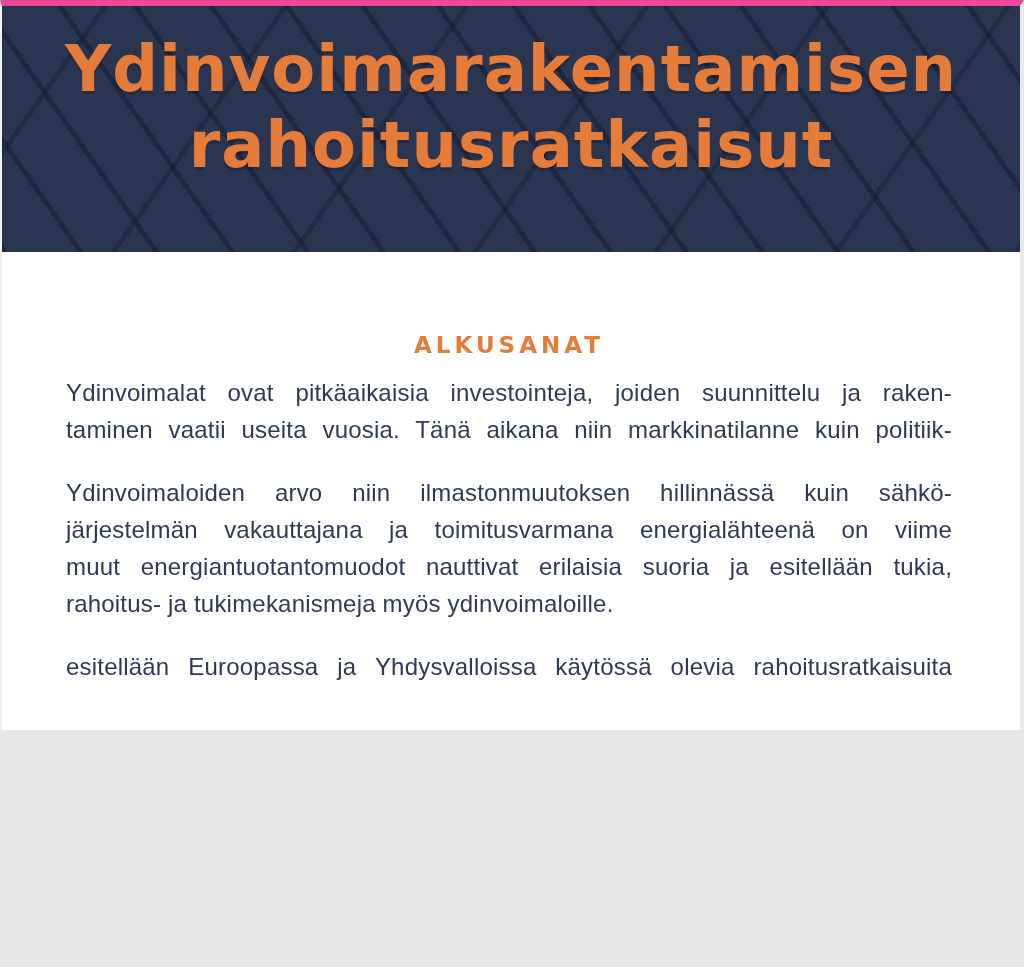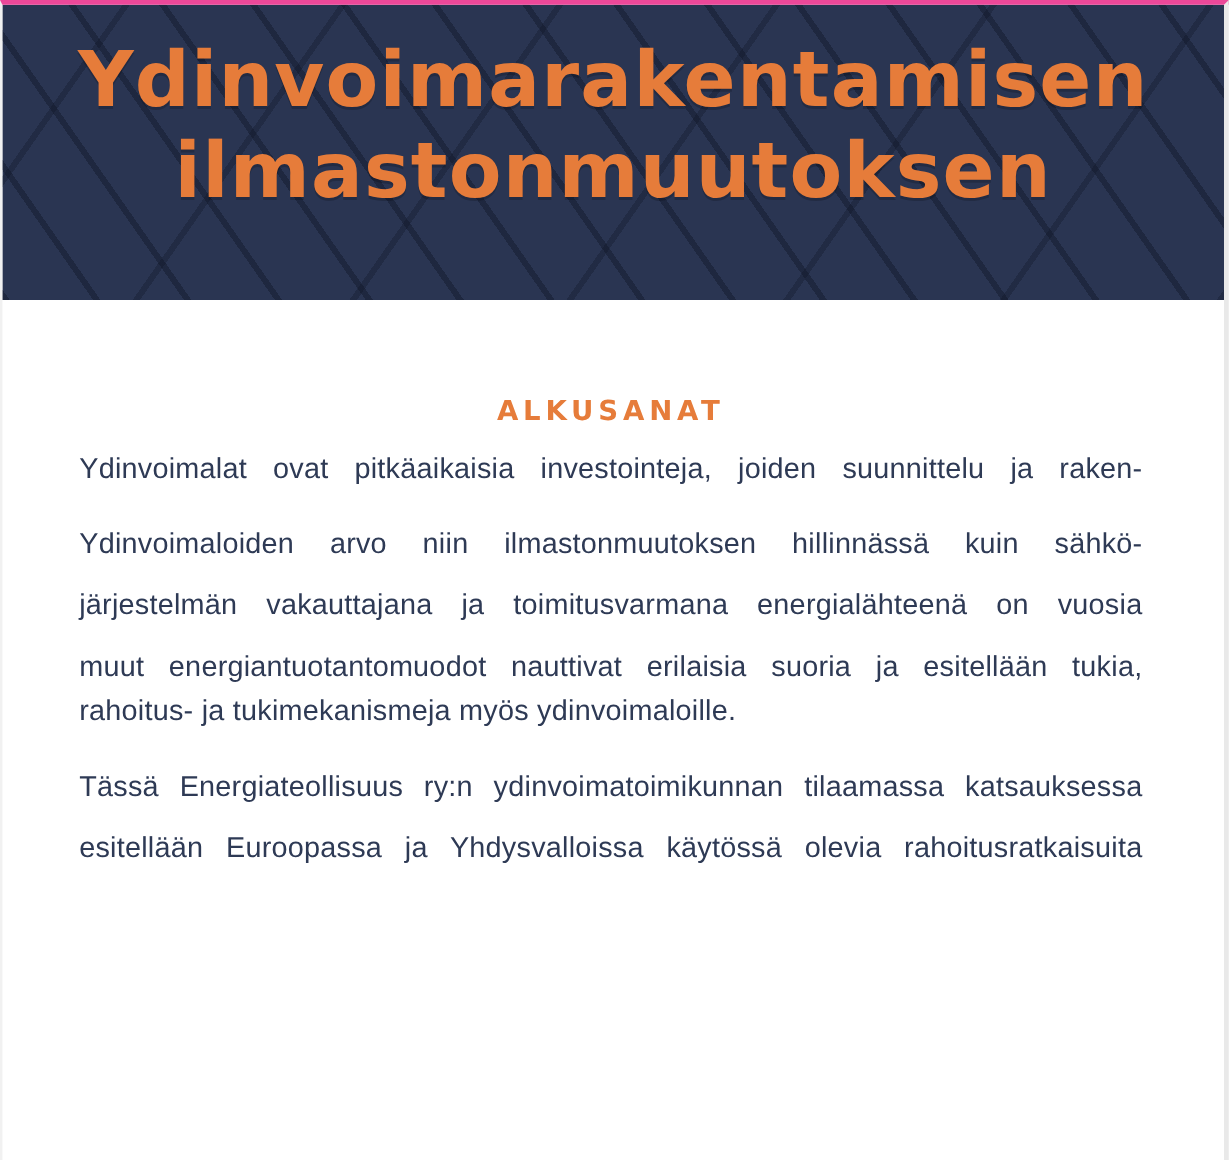--- a/index.html
+++ b/index.html
@@ -4,24 +4,24 @@
 <style>
   html, body {
     margin: 0;
     padding: 0;
     background: #e6e6e6;
     font-family: "Liberation Sans", sans-serif;
   }
   .page {
     position: relative;
     width: 1024px;
-    height: 967px;
+    height: 730px;
     box-sizing: border-box;
     background: #ffffff;
-    border-top: 4px solid #ec4899;
+    border-top: 6px solid #ec4899;
     border-left: 2px solid #f1f1f1;
     border-right: 4px solid #e9e9e9;
     overflow: hidden;
   }
   
   .hero {
     height: 246px;
     background-color: #2a3552;
     background-image:
       repeating-linear-gradient(55deg,  rgba(13,19,35,0.40) 0 5px, transparent 5px 62px),
@@ -60,50 +60,49 @@
     font-size: 24px;
     line-height: 37px;
     letter-spacing: 0.2px;
     color: #2e3a55;
   }
   .ln { display: block; white-space: normal; }
   .jl {
     text-align: justify;
     text-align-last: justify;
     text-justify: inter-word;
-    margin-top: 14px;
   }
 </style>
 </head>
 <body>
 
 <div class="page">
 
   <header class="hero">
     <h1>
       <span class="title-line">Ydinvoimarakentamisen</span>
-      <span class="title-line">ilmastonmuutoksen</span>
+      <span class="title-line">rahoitusratkaisut</span>
     </h1>
   </header>
 
   <main>
 
     <h2 class="section-heading">ALKUSANAT</h2>
 
     <p class="para">
       <span class="ln jl">Ydinvoimalat ovat pitkäaikaisia investointeja, joiden suunnittelu ja raken-</span>
+      <span class="ln jl">taminen vaatii useita vuosia. Tänä aikana niin markkinatilanne kuin politiik-</span>
     </p>
 
     <p class="para">
       <span class="ln jl">Ydinvoimaloiden arvo niin ilmastonmuutoksen hillinnässä kuin sähkö-</span>
-      <span class="ln jl">järjestelmän vakauttajana ja toimitusvarmana energialähteenä on vuosia</span>
+      <span class="ln jl">järjestelmän vakauttajana ja toimitusvarmana energialähteenä on viime</span>
       <span class="ln jl">muut energiantuotantomuodot nauttivat erilaisia suoria ja esitellään tukia,</span>
       <span class="ln">rahoitus- ja tukimekanismeja myös ydinvoimaloille.</span>
     </p>
 
     <p class="para">
-      <span class="ln jl">Tässä Energiateollisuus ry:n ydinvoimatoimikunnan tilaamassa katsauksessa</span>
       <span class="ln jl">esitellään Euroopassa ja Yhdysvalloissa käytössä olevia rahoitusratkaisuita</span>
     </p>
 
 
   </main>
 </div>
 
 </body></html>

